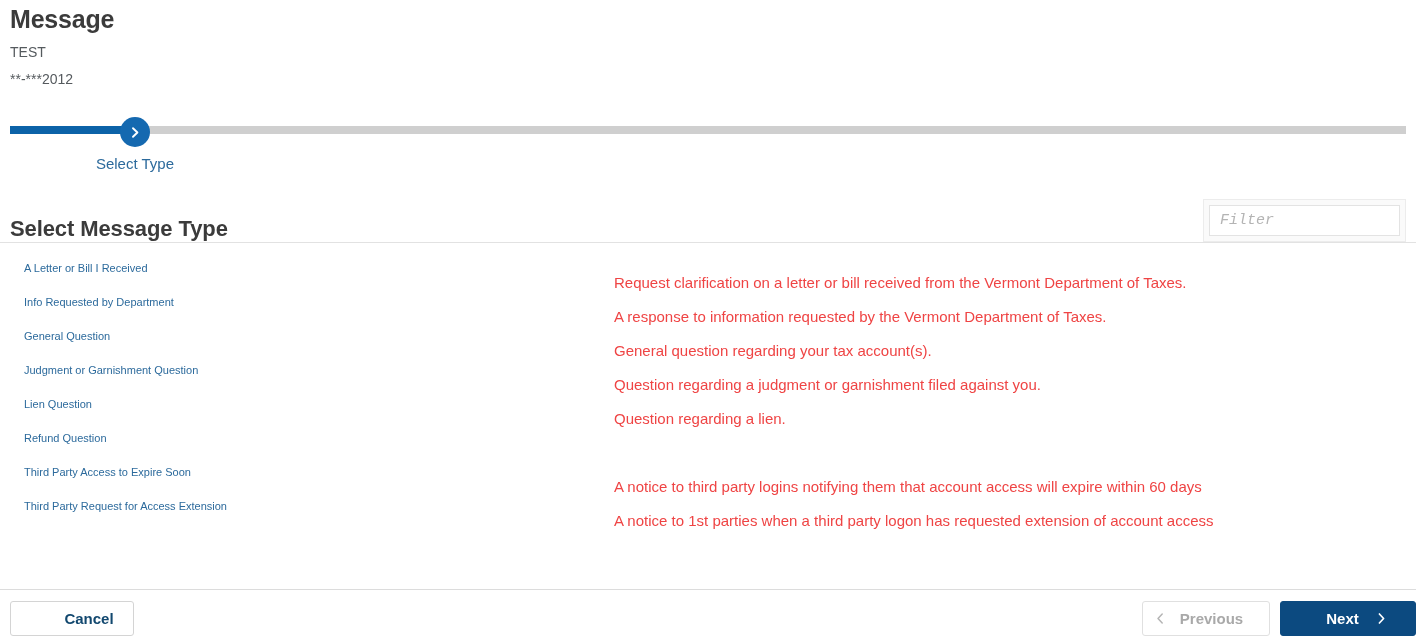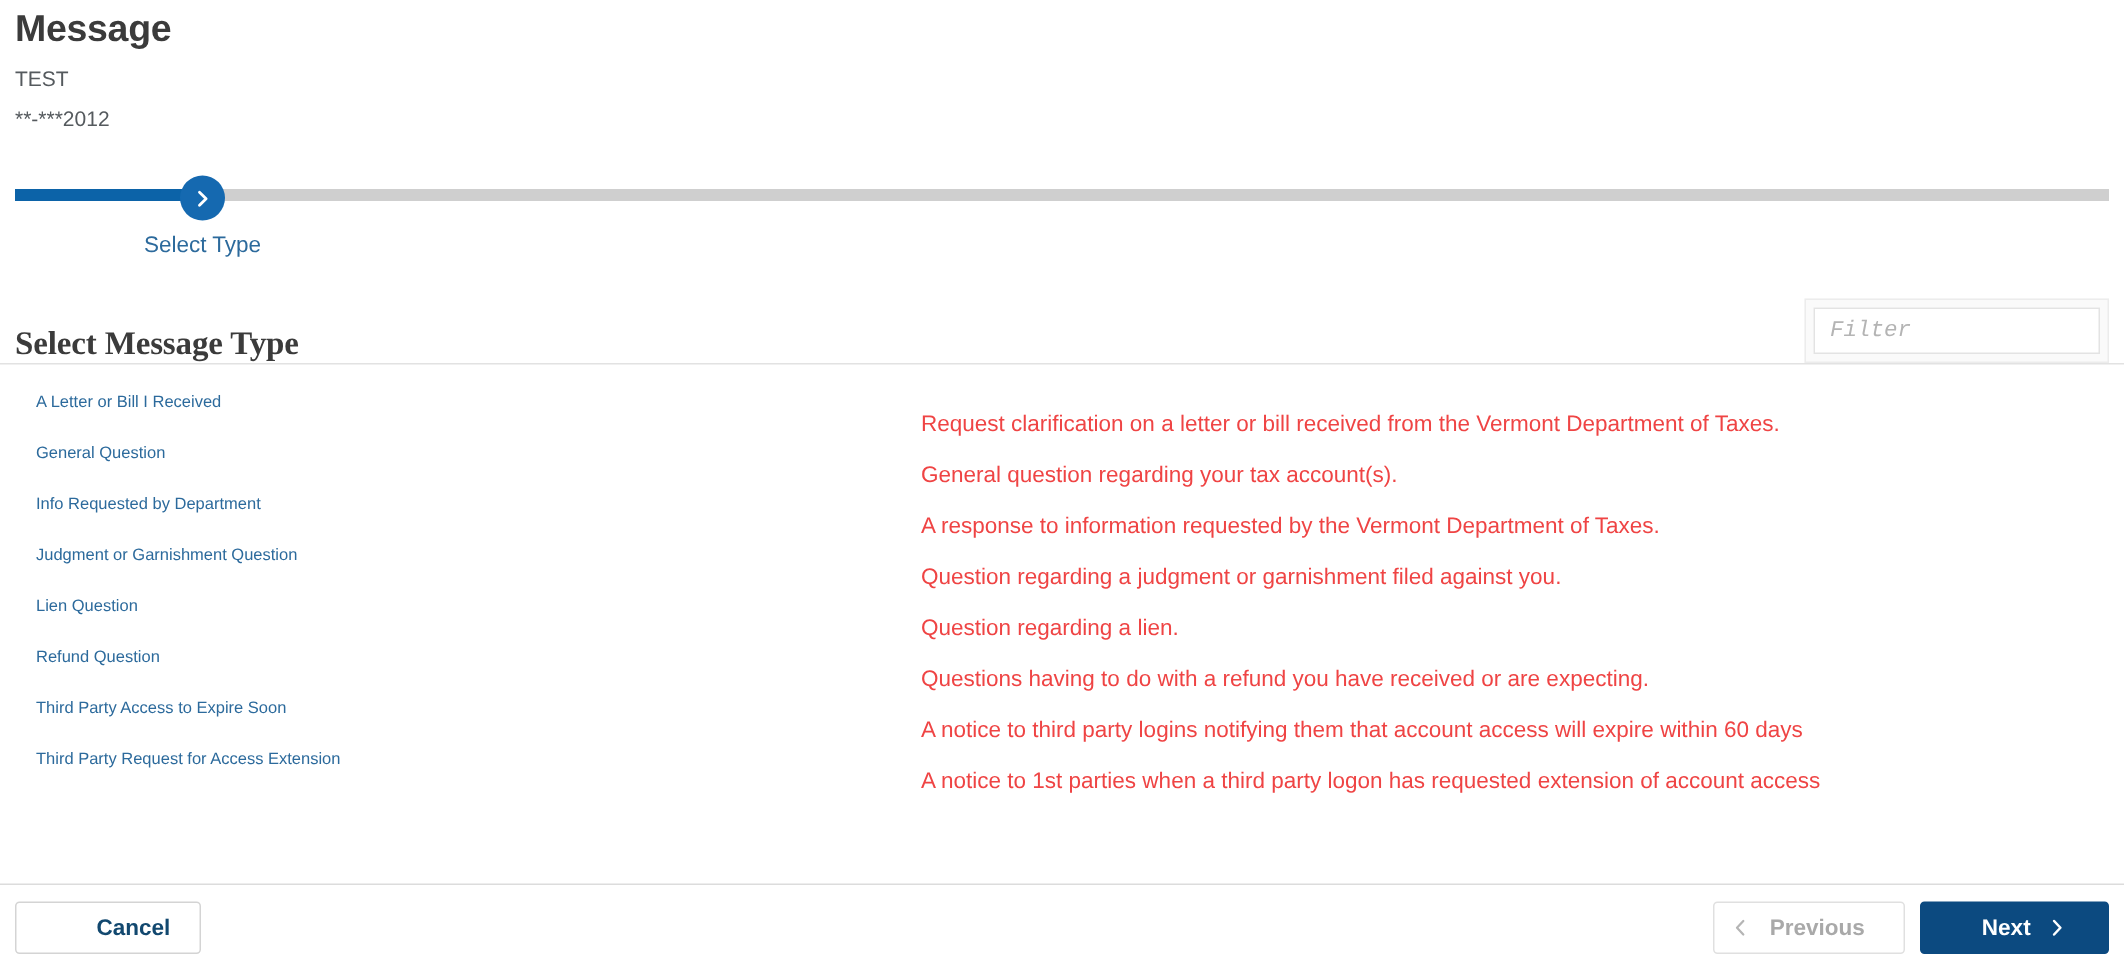--- a/index.html
+++ b/index.html
@@ -94,21 +94,20 @@
   
   .section-heading {
     position: absolute;
     left: 10px;
     top: 216px;
     font-size: 22px;
     font-weight: 600;
     color: #3b3b3b;
     letter-spacing: -0.1px;
     white-space: nowrap;
-    font-family: Liberation Serif, serif;
   }
   .section-rule {
     position: absolute;
     left: 0;
     top: 242px;
     width: 1416px;
     height: 1px;
     background: #e2e2e2;
   }
   .filter-box {
@@ -208,21 +207,21 @@
     border: 1px solid #e0e0e0;
     color: #a9a9a9;
     justify-content: flex-start;
     padding-left: 12px;
     cursor: default;
   }
   .btn-previous .lbl { flex: 1; text-align: center; padding-right: 6px; }
   .btn-next {
     left: 1280px;
     top: 601px;
-    width: 126px;
+    width: 136px;
     height: 35px;
     background: #0c4a80;
     border: 1px solid #0c4a80;
     color: #ffffff;
     justify-content: flex-start;
     padding: 0 28px;
   }
   .btn-next .lbl { flex: 1; text-align: center; }
   .chev { display: flex; align-items: center; }
 </style>
@@ -254,38 +253,37 @@
   <div class="filter-box">
     <input class="filter-input" type="text" placeholder="Filter" style="">
   </div>
 
   <div class="list">
     <div class="list-row">
       <a class="row-link">A Letter or Bill I Received</a>
       <span class="row-desc">Request clarification on a letter or bill received from the Vermont Department of Taxes.</span>
     </div>
     <div class="list-row">
+      <a class="row-link">Info Requested by Department</a>
+      <span class="row-desc">A response to information requested by the Vermont Department of Taxes.</span>
+    </div>
+    <div class="list-row">
       <a class="row-link">General Question</a>
       <span class="row-desc">General question regarding your tax account(s).</span>
     </div>
     <div class="list-row">
-      <a class="row-link">Info Requested by Department</a>
-      <span class="row-desc">A response to information requested by the Vermont Department of Taxes.</span>
-    </div>
-    <div class="list-row">
       <a class="row-link">Judgment or Garnishment Question</a>
       <span class="row-desc">Question regarding a judgment or garnishment filed against you.</span>
     </div>
     <div class="list-row">
       <a class="row-link">Lien Question</a>
       <span class="row-desc">Question regarding a lien.</span>
     </div>
     <div class="list-row">
       <a class="row-link">Refund Question</a>
-      <span class="row-desc">Questions having to do with a refund you have received or are expecting.</span>
     </div>
     <div class="list-row">
       <a class="row-link">Third Party Access to Expire Soon</a>
       <span class="row-desc">A notice to third party logins notifying them that account access will expire within 60 days</span>
     </div>
     <div class="list-row">
       <a class="row-link">Third Party Request for Access Extension</a>
       <span class="row-desc">A notice to 1st parties when a third party logon has requested extension of account access</span>
     </div>
   </div>

